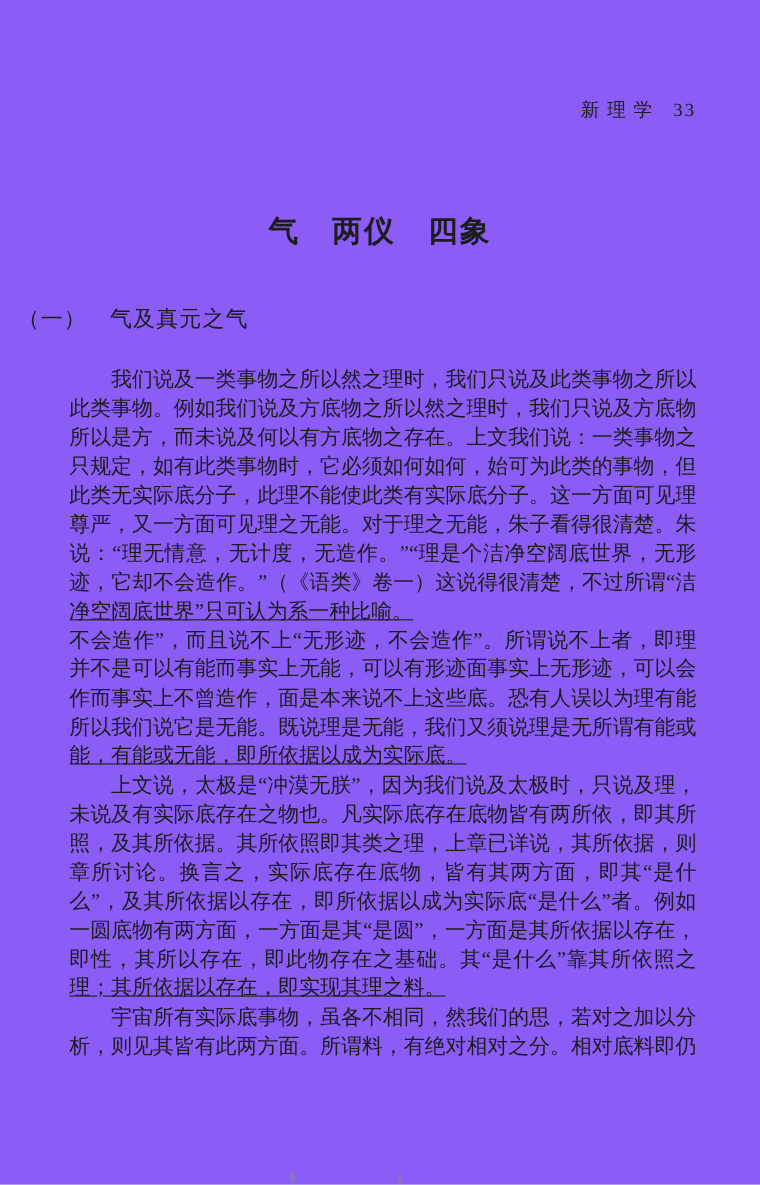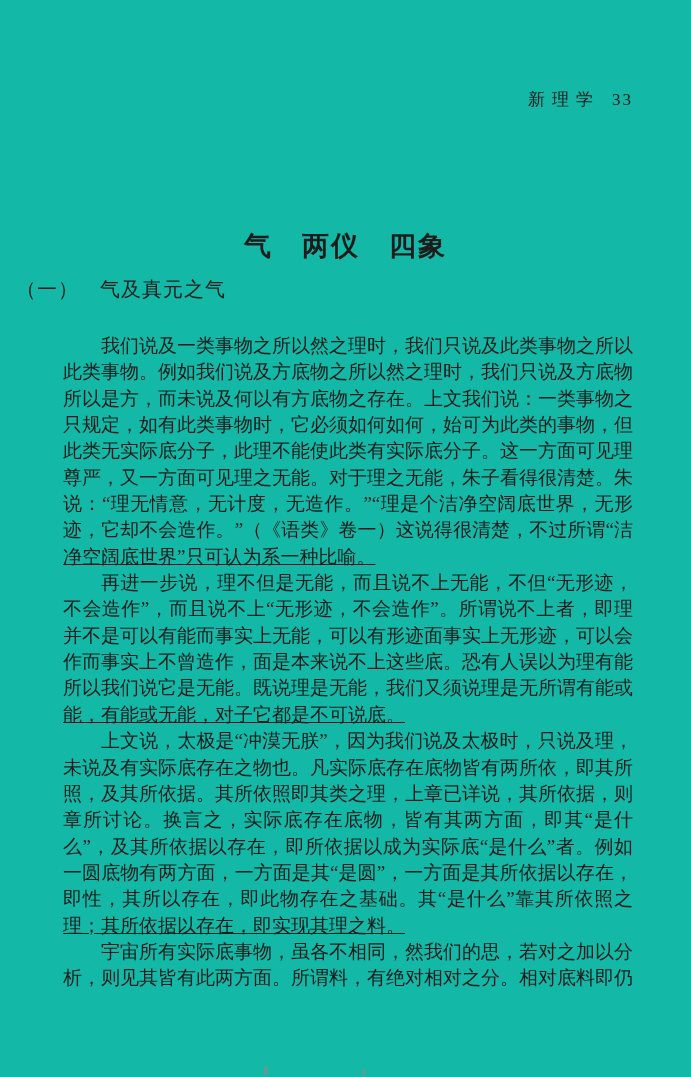--- a/index.html
+++ b/index.html
@@ -1,40 +1,39 @@
 <!DOCTYPE html>
 <html><head>
 <meta charset="utf-8">
 <style>
   html,body{margin:0;padding:0;background:#e8e8e8;}
   .page{
     position:relative;
     width:691px;height:1077px;
-    background:#14b8a6;
+    background:#8b5cf6;
     margin:0 auto;
     overflow:hidden;
     font-family:"Liberation Serif","DejaVu Serif",serif;
     color:#1c1c1c;
   }
   .running-header{
     position:absolute;
     top:88px;right:58px;
     font-size:17px;
     white-space:nowrap;
   }
   .running-header .book{letter-spacing:7px;}
   .running-header .pagenum{margin-left:12px;letter-spacing:2px;}
   .chapter-title{
     position:absolute;
     top:192px;left:0;width:100%;
     text-align:center;
     font-size:27px;
     font-weight:600;
     letter-spacing:2px;
-    margin-top:36px;
   }
   .section-heading{
     position:absolute;
     top:276px;left:16px;width:100%;
     text-align:left;
     font-size:20px;
     letter-spacing:1px;
   }
   .body{
     position:absolute;
@@ -79,26 +78,25 @@
         <div class="line">此类事物。例如我们说及方底物之所以然之理时，我们只说及方底物之</div>
         <div class="line">所以是方，而未说及何以有方底物之存在。上文我们说：一类事物之理</div>
         <div class="line">只规定，如有此类事物时，它必须如何如何，始可为此类的事物，但如</div>
         <div class="line">此类无实际底分子，此理不能使此类有实际底分子。这一方面可见理之</div>
         <div class="line">尊严，又一方面可见理之无能。对于理之无能，朱子看得很清楚。朱子</div>
         <div class="line">说：“理无情意，无计度，无造作。”“理是个洁净空阔底世界，无形</div>
         <div class="line">迹，它却不会造作。”（《语类》卷一）这说得很清楚，不过所谓“洁</div>
         <div class="line last">净空阔底世界”只可认为系一种比喻。</div>
       </div>
       <div>
-        <div class="line first">再进一步说，理不但是无能，而且说不上无能，不但“无形迹，</div>
         <div class="line">不会造作”，而且说不上“无形迹，不会造作”。所谓说不上者，即理</div>
         <div class="line">并不是可以有能而事实上无能，可以有形迹面事实上无形迹，可以会造</div>
         <div class="line">作而事实上不曾造作，面是本来说不上这些底。恐有人误以为理有能，</div>
         <div class="line">所以我们说它是无能。既说理是无能，我们又须说理是无所谓有能或无</div>
-        <div class="line last">能，有能或无能，对子它都是不可说底。</div>
+        <div class="line last">能，有能或无能，即所依据以成为实际底。</div>
       </div>
       <div>
         <div class="line first">上文说，太极是“冲漠无朕”，因为我们说及太极时，只说及理，</div>
         <div class="line">未说及有实际底存在之物也。凡实际底存在底物皆有两所依，即其所依</div>
         <div class="line">照，及其所依据。其所依照即其类之理，上章已详说，其所依据，则本</div>
         <div class="line">章所讨论。换言之，实际底存在底物，皆有其两方面，即其“是什</div>
         <div class="line">么”，及其所依据以存在，即所依据以成为实际底“是什么”者。例如</div>
         <div class="line">一圆底物有两方面，一方面是其“是圆”，一方面是其所依据以存在，</div>
         <div class="line">即性，其所以存在，即此物存在之基础。其“是什么”靠其所依照之</div>
         <div class="line last">理；其所依据以存在，即实现其理之料。</div>

